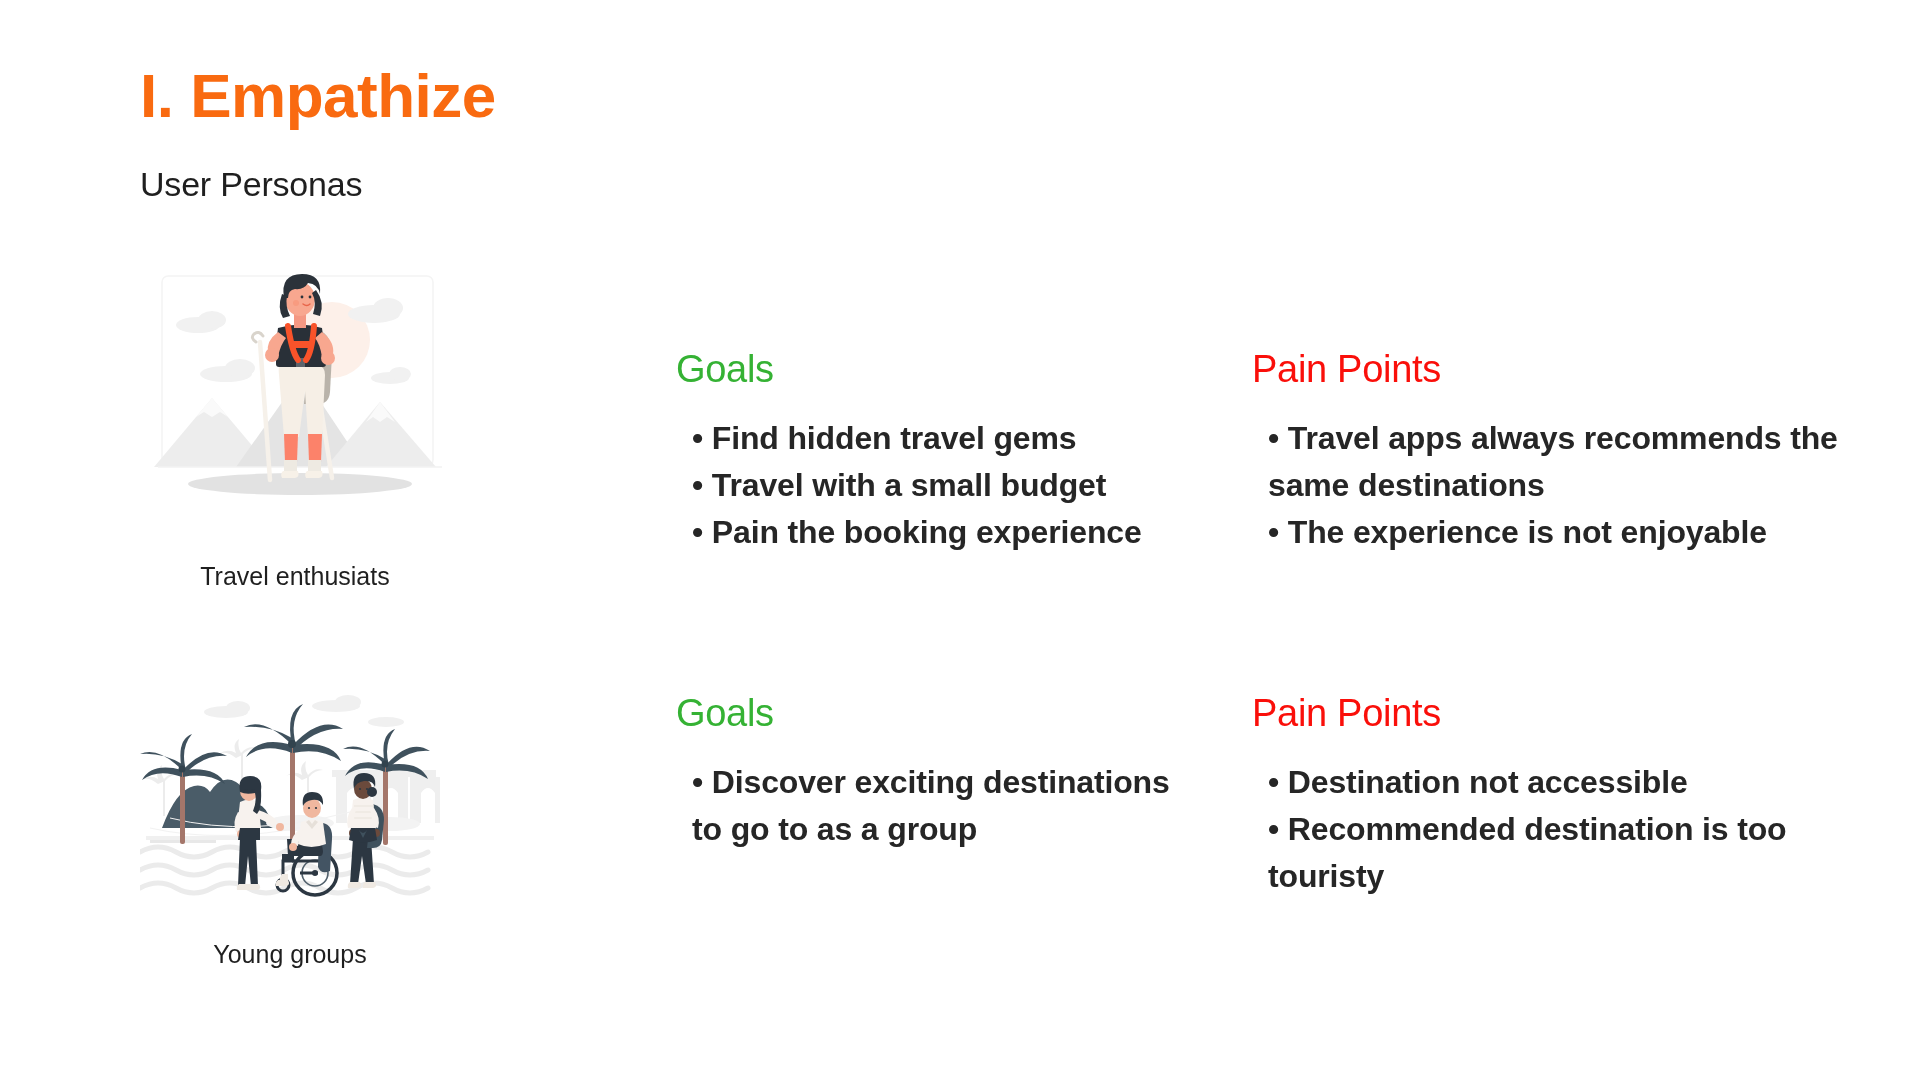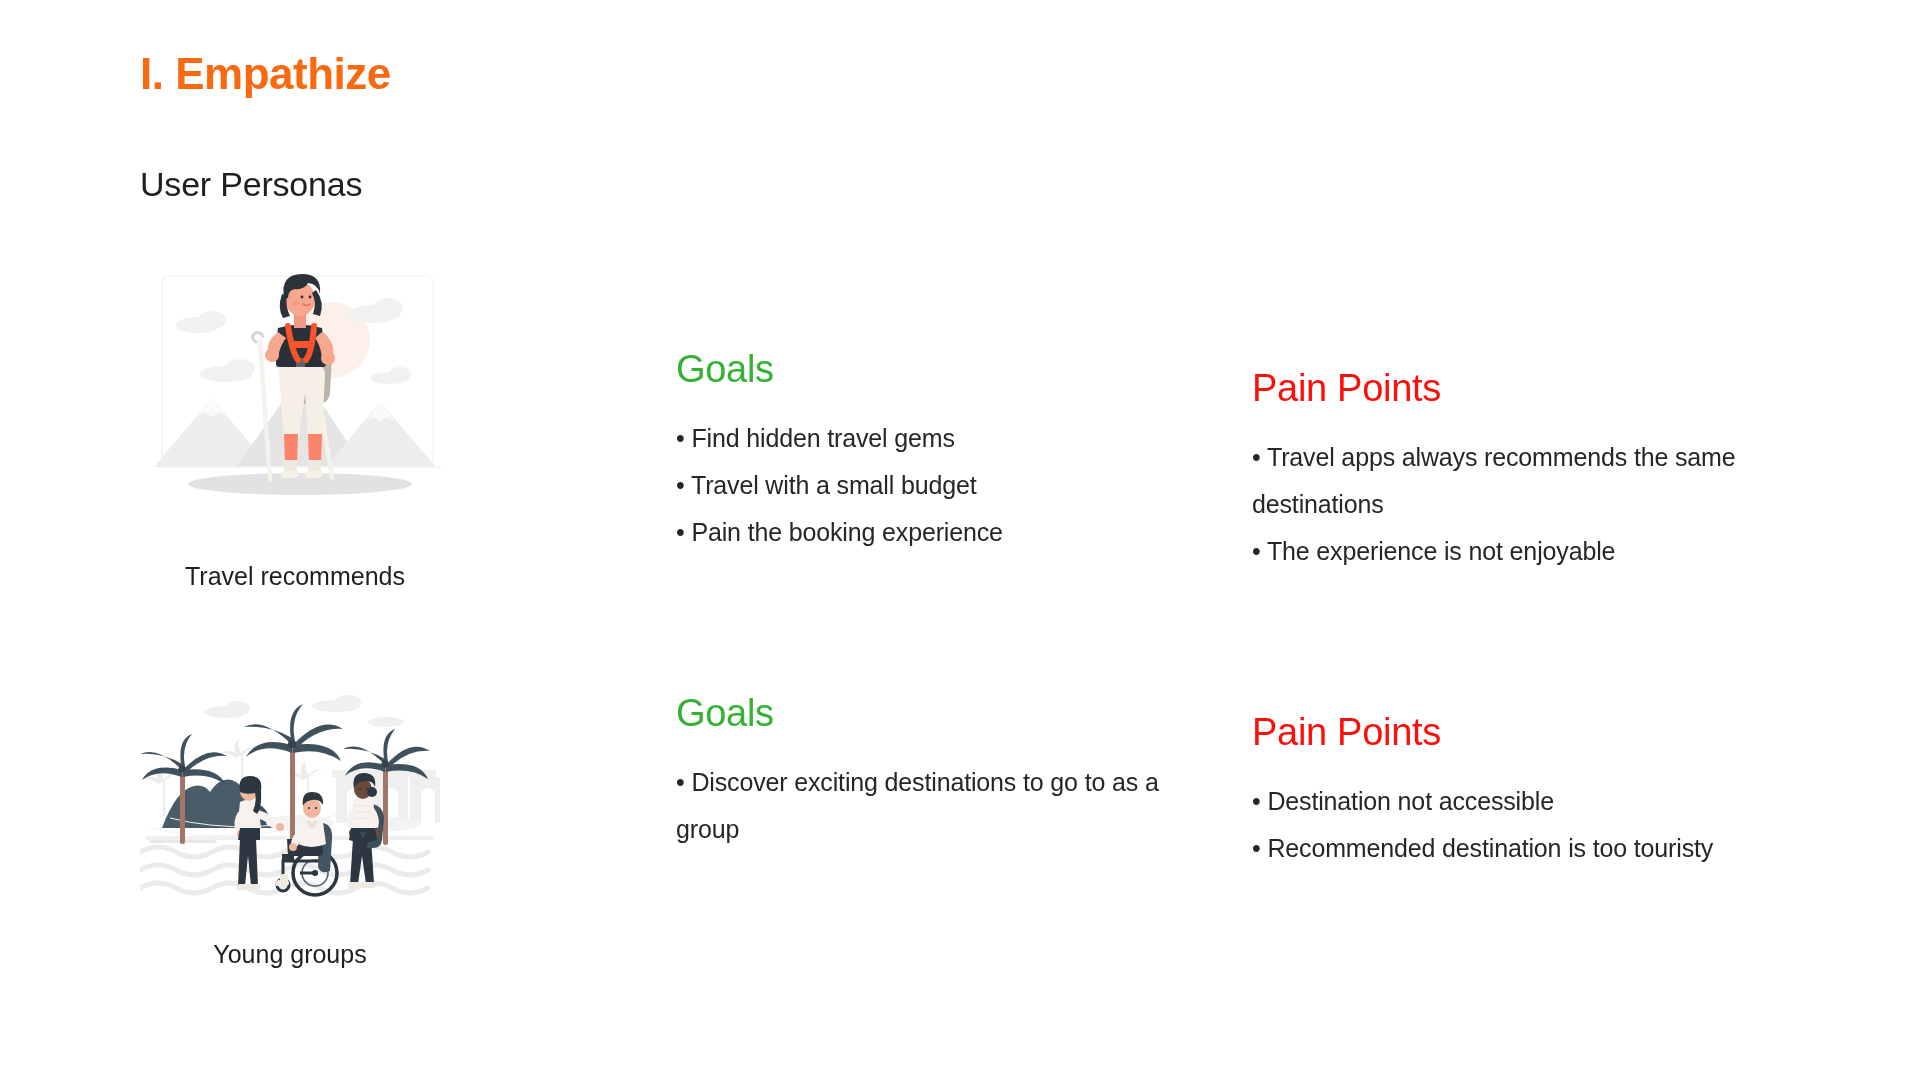--- a/index.html
+++ b/index.html
@@ -6,22 +6,22 @@
   html, body {
     width: 1920px; height: 1080px;
     background: #ffffff;
     font-family: "Liberation Sans", sans-serif;
     overflow: hidden;
   }
   .slide { position: relative; width: 1920px; height: 1080px; background: #fff; }
 
   
   .section-title {
-    position: absolute; left: 140px; top: 49px;
-    font-size: 44px; font-weight: 700; letter-spacing: -0.5px;
+    position: absolute; left: 140px; top: 60px;
+    font-size: 62px; font-weight: 700; letter-spacing: -0.5px;
     color: #f96a10; white-space: nowrap;
   }
   .section-subtitle {
     position: absolute; left: 140px; top: 165px;
     font-size: 34px; font-weight: 400; letter-spacing: -0.2px;
     color: #1f1f1f; white-space: nowrap;
   }
   .quote {
     position: absolute; left: 676px; top: 275px;
     font-size: 21px; font-style: italic; font-weight: 400;
@@ -44,26 +44,26 @@
   .col-goals-1   { left: 676px;  top: 348px; width: 520px; }
   .col-pains-1   { left: 1252px; top: 348px; width: 620px; }
   .col-goals-2   { left: 676px;  top: 692px; width: 520px; }
   .col-pains-2   { left: 1252px; top: 692px; width: 640px; }
 
   .col-head {
     font-size: 38px; font-weight: 400; letter-spacing: -0.3px;
     margin-bottom: 24px; white-space: nowrap;
   }
   .col-head.goals { color: #35b234; }
-  .col-head.pains { color: #fa0f0a; margin-top: 19px; }
+  .col-head.pains { color: #fa0f0a; }
 
   .bullets { list-style: none; }
   .bullets li {
-    font-size: 25px; line-height: 47px; font-weight: 400;
-    color: #262626; letter-spacing: -0.15px;
+    font-size: 32px; line-height: 47px; font-weight: 700;
+    color: #262626; letter-spacing: -0.15px; margin-left: 16px;
   }
 </style>
 </head>
 <body>
 
 <div class="slide">
 
   <div class="section-title">I. Empathize</div>
   <div class="section-subtitle">User Personas</div>
 
@@ -136,21 +136,21 @@
       <path d="M134 36 q-4 -24 18 -24 q20 0 18 20 q-2 -10 -12 -11 q-4 7 -13 6 q-7 1 -7 9 Z" fill="#2b323a"></path>
       <path d="M132 32 q-5 14 1 24 l7 -2 q-5 -10 -3 -20 Z" fill="#2b323a"></path>
       <path d="M166 28 q9 12 4 26 l-7 -2 q4 -12 -1 -21 Z" fill="#2b323a"></path>
 
       <circle cx="152" cy="35" r="1.4" fill="#2b323a"></circle>
       <circle cx="160" cy="35" r="1.4" fill="#2b323a"></circle>
       <path d="M153 42 q4 3 7 0" stroke="#e8654a" stroke-width="1.4" fill="none" stroke-linecap="round"></path>
       <circle cx="146" cy="41" r="3" fill="#f88f72" opacity="0.5"></circle>
     </svg>
   </div>
-  <div class="persona-label label-1">Travel recommends</div>
+  <div class="persona-label label-1">Travel enthusiats</div>
 
   <div class="col col-goals-1">
     <div class="col-head goals">Goals</div>
     <ul class="bullets">
       <li>• Find hidden travel gems</li>
       <li>• Travel with a small budget</li>
       <li>• Pain the booking experience</li>
     </ul>
   </div>
 

